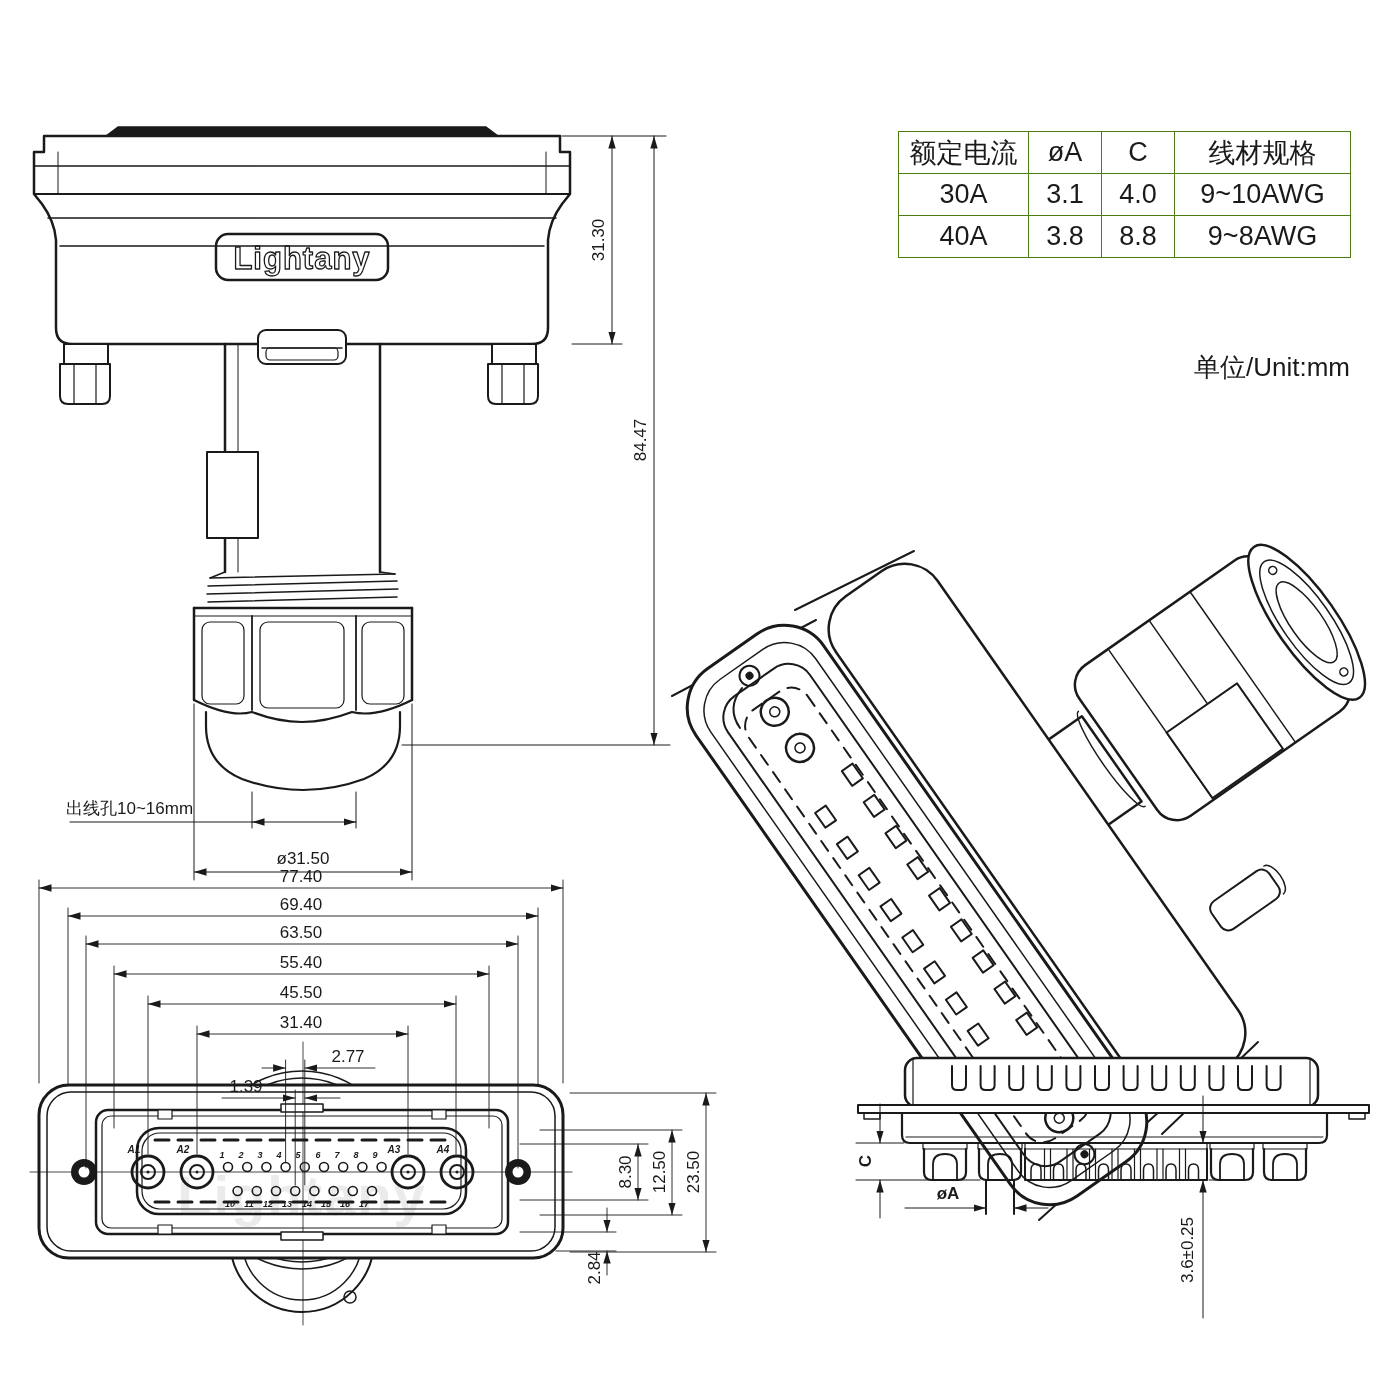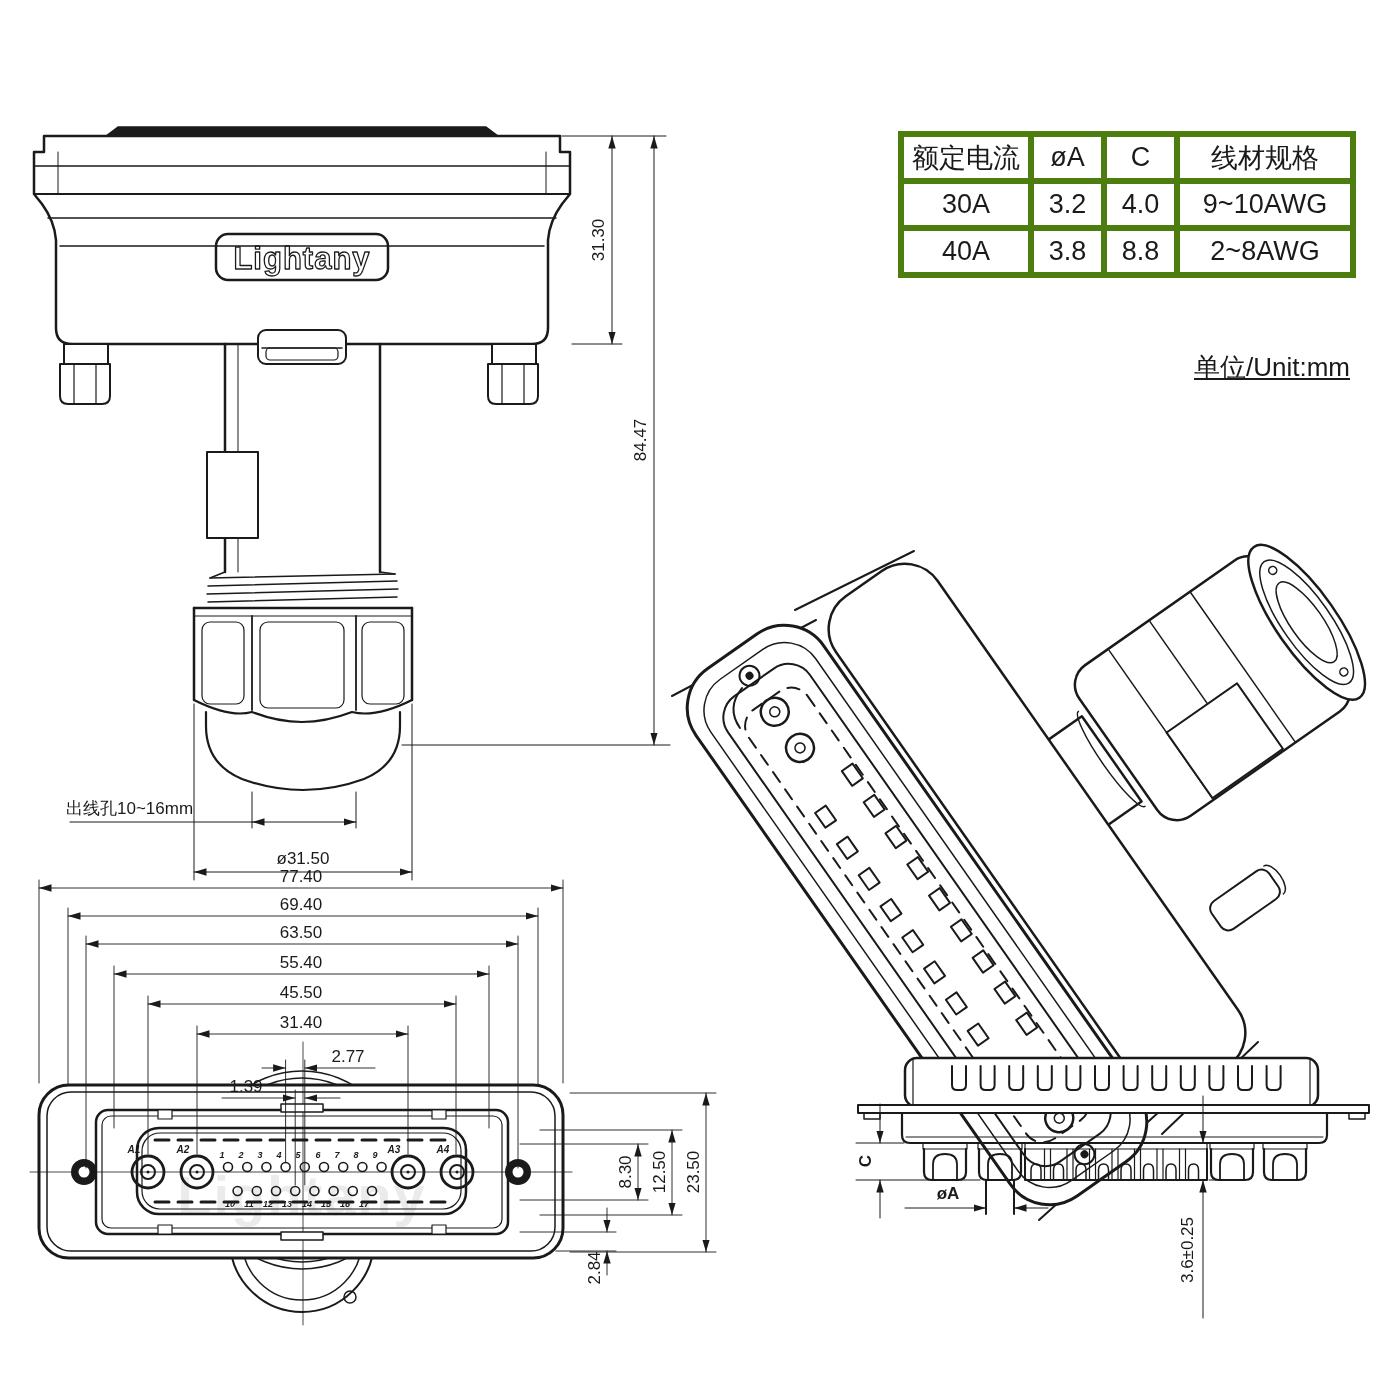--- a/index.html
+++ b/index.html
@@ -1,24 +1,24 @@
 <!DOCTYPE html>
 <html><head>
 <meta charset="utf-8">
 <style>
   html,body{margin:0;padding:0;background:#fff;}
   .page{position:relative;width:1400px;height:1400px;background:#ffffff;
         font-family:"Liberation Sans","DejaVu Sans",sans-serif;color:#1a1a1a;overflow:hidden;}
   .page svg{position:absolute;}
   .spec-wrap{position:absolute;left:898px;top:131px;width:452px;}
   table.spec{border-collapse:collapse;table-layout:fixed;width:452px;}
-  table.spec th,table.spec td{border:6px solid #4d7c0f;text-align:center;vertical-align:middle;
+  table.spec th,table.spec td{border:1px solid #4d7c0f;text-align:center;vertical-align:middle;
         font-size:27px;font-weight:400;padding:0;height:41px;white-space:nowrap;margin-top:12px;}
   .unit-note{position:absolute;left:898px;top:350px;width:452px;text-align:right;
-        font-size:26px;color:#1a1a1a;text-decoration:underline;}
+        font-size:26px;color:#1a1a1a;}
   text{font-family:"Liberation Sans","DejaVu Sans",sans-serif;}
 </style>
 </head>
 <body>
 
 <div class="page">
 
   <svg style="left:0;top:100px" width="700" height="830" viewBox="0 100 700 830">
     <defs>
       <marker id="arrR" markerWidth="13" markerHeight="9" refX="12.5" refY="4.5" orient="auto-start-reverse" markerUnits="userSpaceOnUse">
@@ -125,29 +125,29 @@
         </colgroup>
       <tbody>
           <tr>
         <th>额定电流</th>
         <th>øA</th>
         <th>C</th>
         <th>线材规格</th>
       </tr>
       <tr>
         <td>30A</td>
-        <td>3.2</td>
+        <td>3.1</td>
         <td>4.0</td>
         <td>9~10AWG</td>
       </tr>
       <tr>
         <td>40A</td>
         <td>3.8</td>
         <td>8.8</td>
-        <td>2~8AWG</td>
+        <td>9~8AWG</td>
       </tr>
     </tbody>
       </table>
   </div>
   <div class="unit-note">单位/Unit:mm</div>
 
   <svg style="left:640px;top:430px" width="760" height="860" viewBox="640 430 760 860">
     <g stroke="#1a1a1a" fill="none" stroke-linecap="round" stroke-linejoin="round">
 
       <g transform="translate(1210,690) rotate(-35)">

